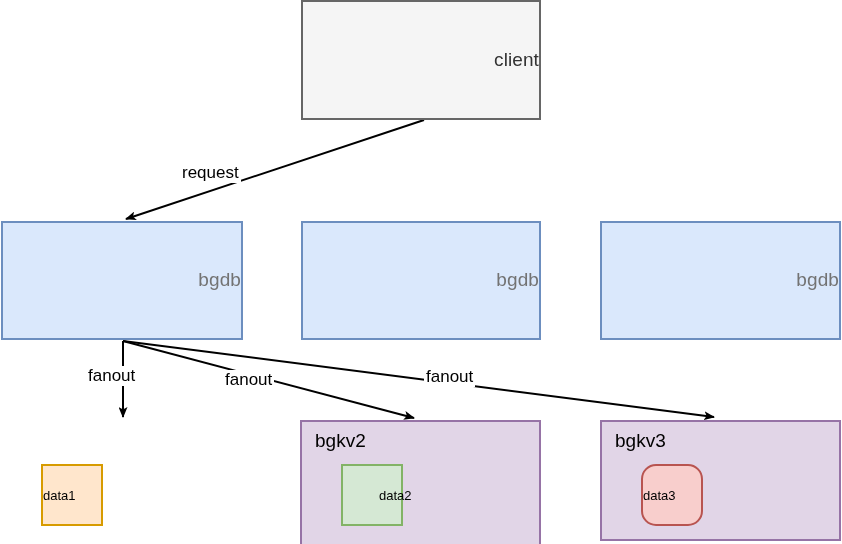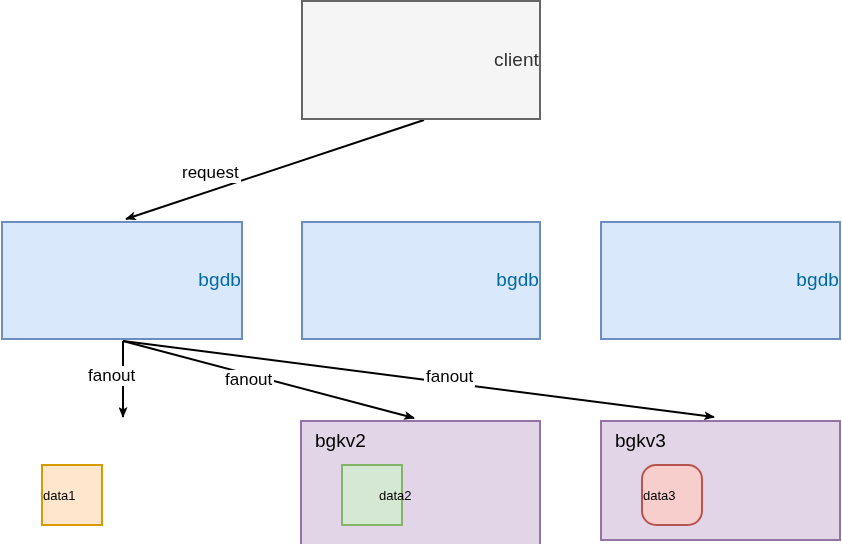--- a/index.html
+++ b/index.html
@@ -23,21 +23,21 @@
     border-width: 2px;
     border-style: solid;
   }
   .node-centered {
     display: flex;
     align-items: center;
     justify-content: flex-end;
   }
   .node-label {
     font-size: 19px;
-    color: #0369a1;
+    color: #737373;
     line-height: 1.1;
     letter-spacing: 0.1px;
   }
   .client-box {
     background: #f5f5f5;
     border-color: #666666;
   }
   .client-box .node-label {
     color: #333333;
   }

